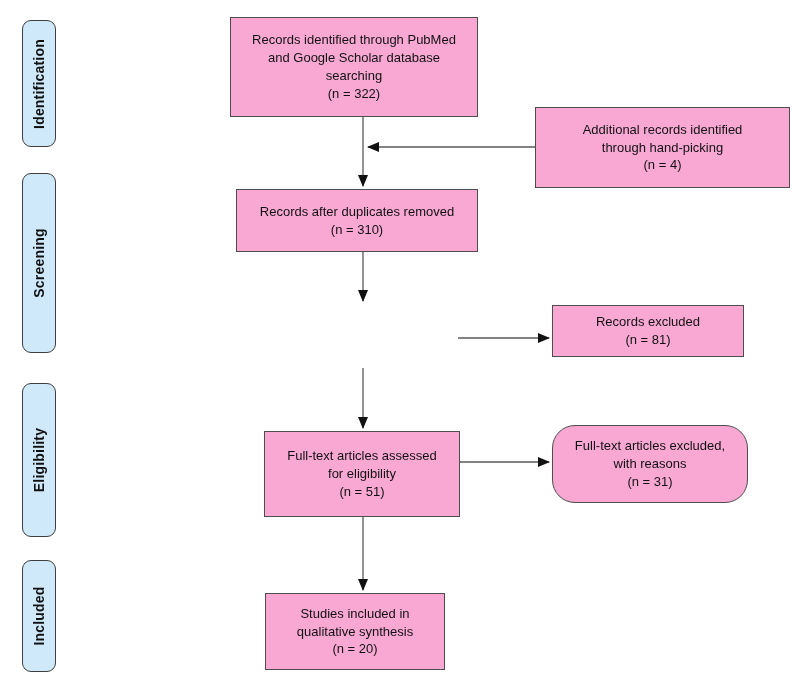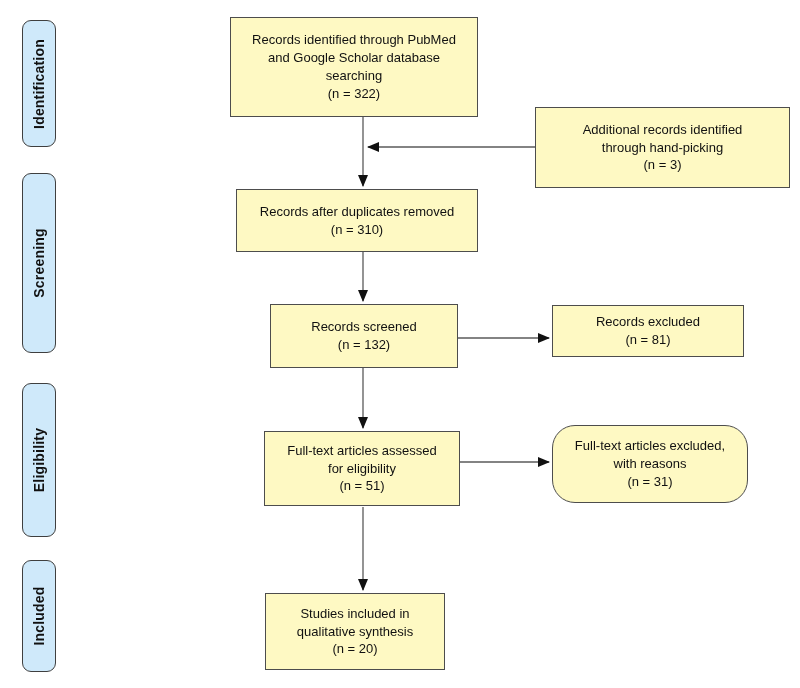--- a/index.html
+++ b/index.html
@@ -24,21 +24,21 @@
     transform:rotate(-90deg);
     white-space:nowrap;
     font-size:14px;
     font-weight:bold;
     color:#111111;
     letter-spacing:0.2px;
   }
   
   .node{
     position:absolute;
-    background:#fef9c3;
+    background:#f9a8d4;
     border:1.2px solid #4d4d4d;
     box-sizing:border-box;
     display:flex;align-items:center;justify-content:center;
     text-align:center;
     font-size:13px;
     line-height:1.38;
     color:#111111;
     white-space:pre-line;
     padding:2px 6px;
   }
@@ -84,32 +84,30 @@
     <span>Included</span>
   </div>
 
   <div class="node" style="left:230px;top:17px;width:248px;height:100px;">Records identified through PubMed
 and Google Scholar database
 searching
 (n = 322)</div>
 
   <div class="node" style="left:535px;top:107px;width:255px;height:81px;">Additional records identified
 through hand-picking
-(n = 3)</div>
+(n = 4)</div>
 
   <div class="node" style="left:236px;top:189px;width:242px;height:63px;">Records after duplicates removed
 (n = 310)</div>
 
-  <div class="node" style="left:270px;top:304px;width:188px;height:64px;">Records screened
-(n = 132)</div>
 
   <div class="node" style="left:552px;top:305px;width:192px;height:52px;">Records excluded
 (n = 81)</div>
 
-  <div class="node" style="left:264px;top:431px;width:196px;height:75px;">Full-text articles assessed
+  <div class="node" style="left:264px;top:431px;width:196px;height:86px;">Full-text articles assessed
 for eligibility
 (n = 51)</div>
 
   <div class="node" style="left:552px;top:425px;width:196px;height:78px;border-radius:23px;">Full-text articles excluded,
 with reasons
 (n = 31)</div>
 
   <div class="node" style="left:265px;top:593px;width:180px;height:77px;">Studies included in
 qualitative synthesis
 (n = 20)</div>

